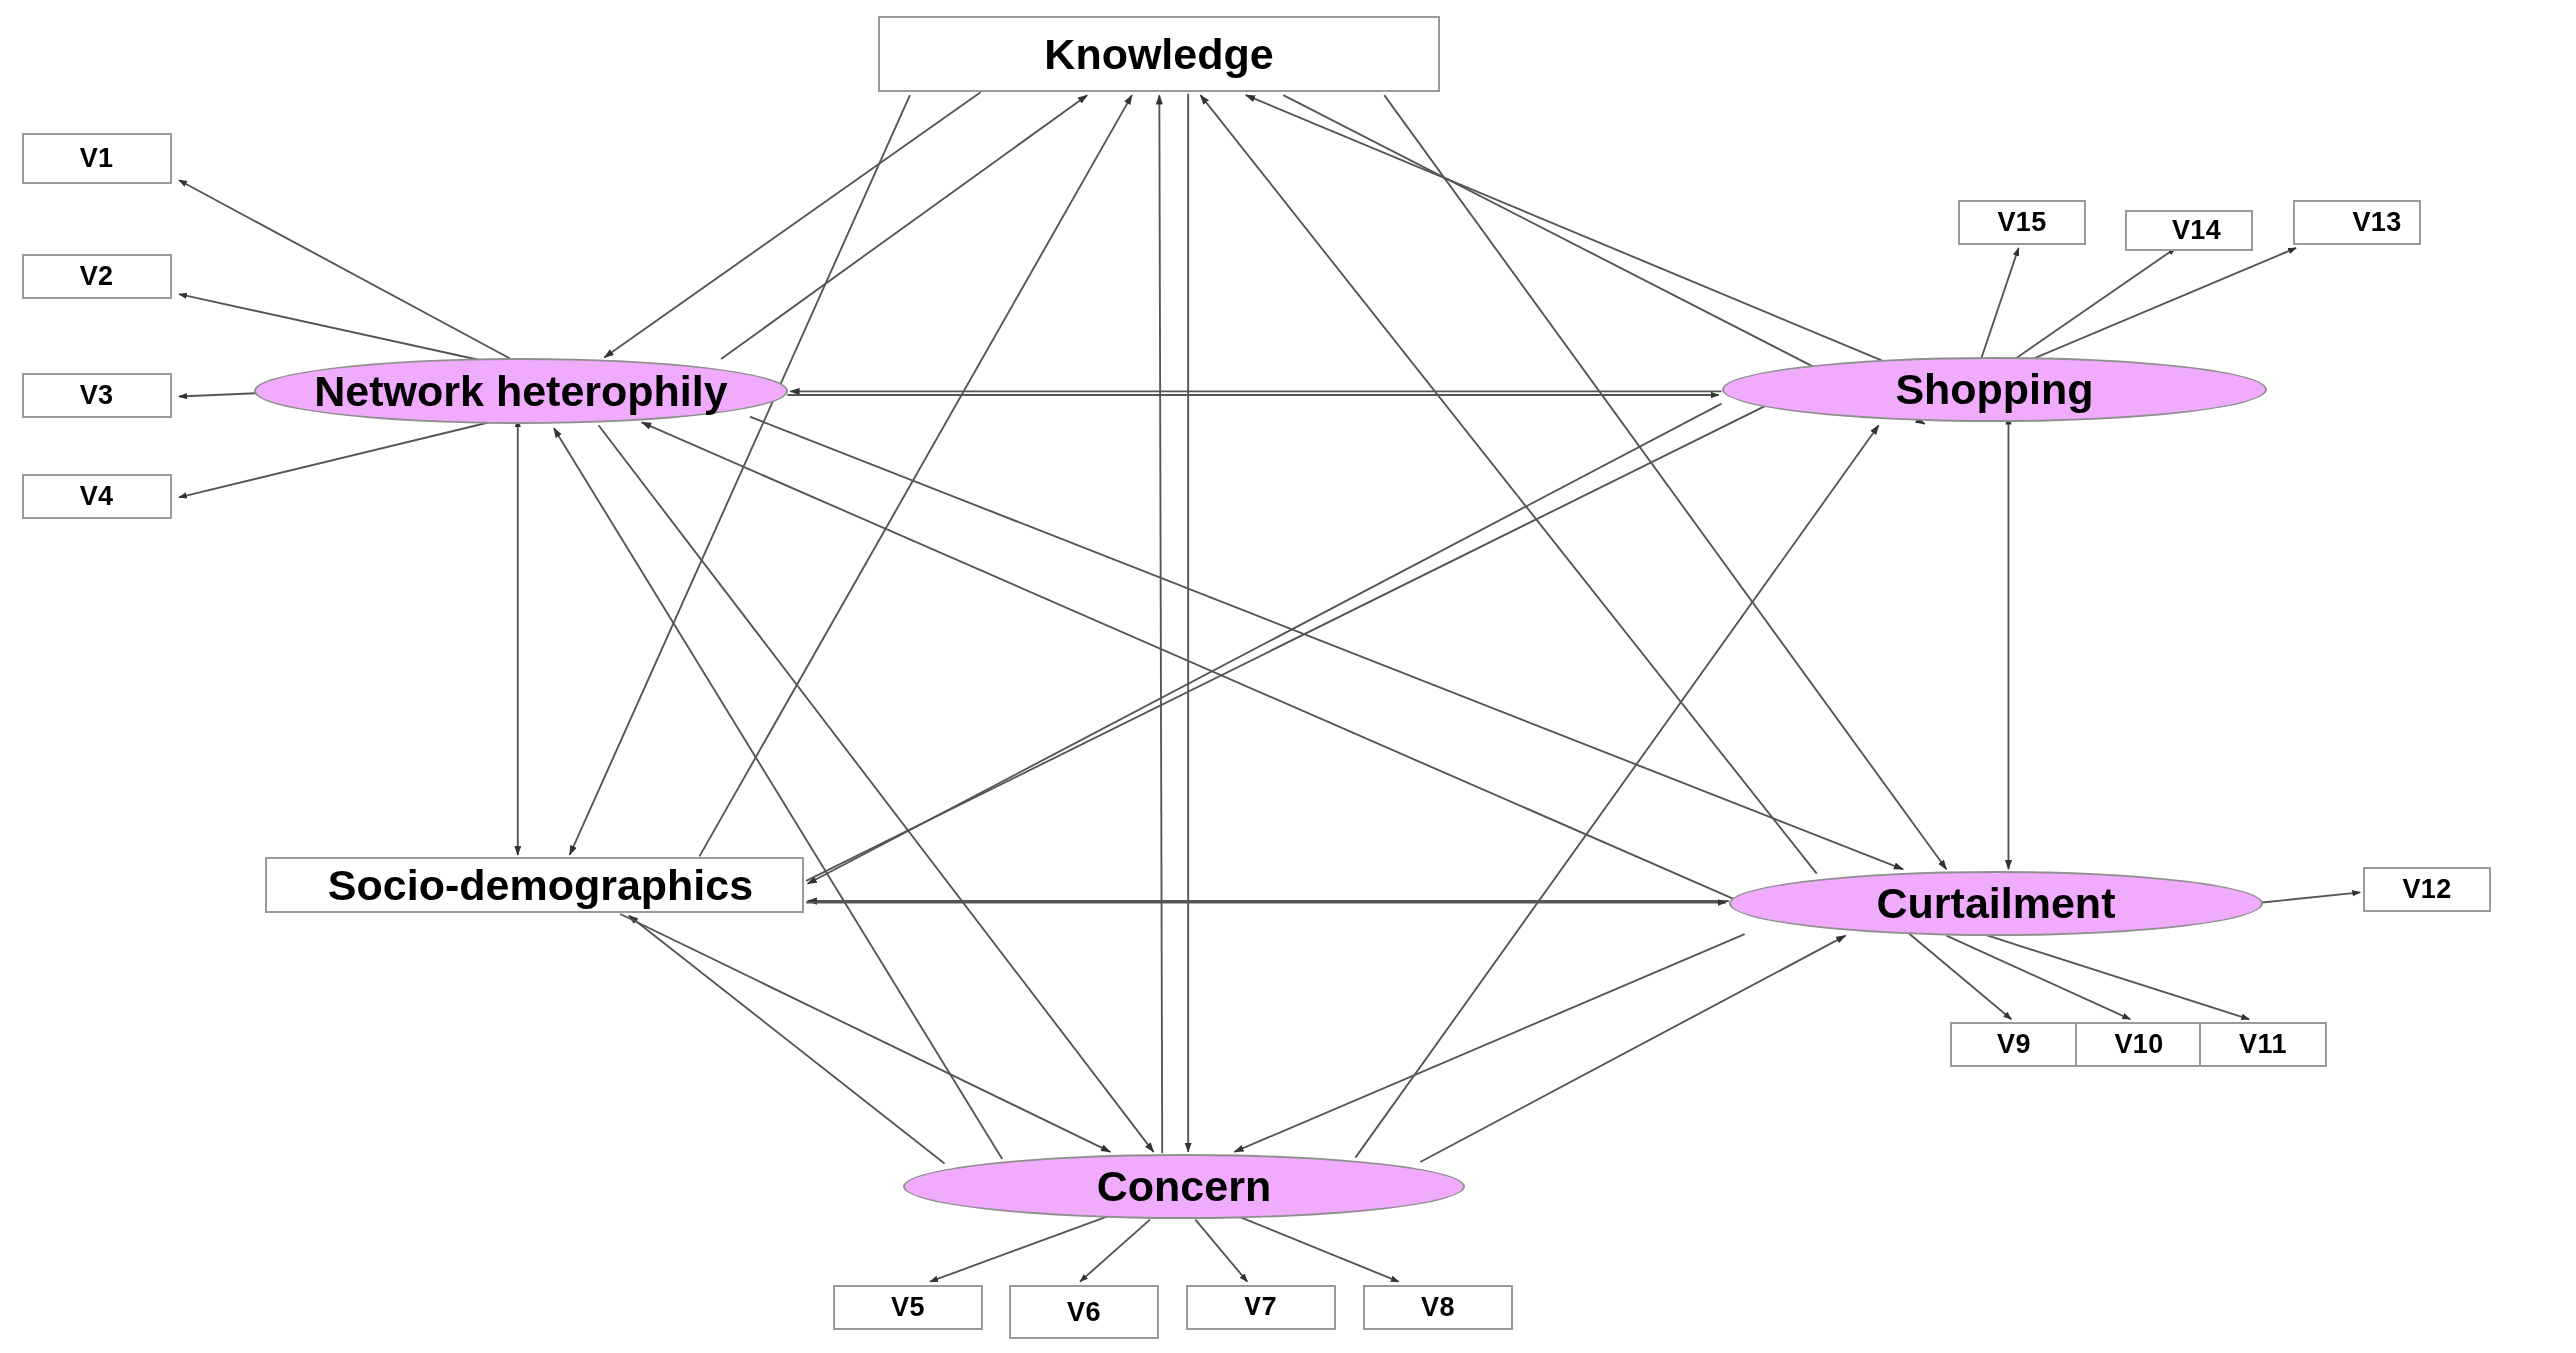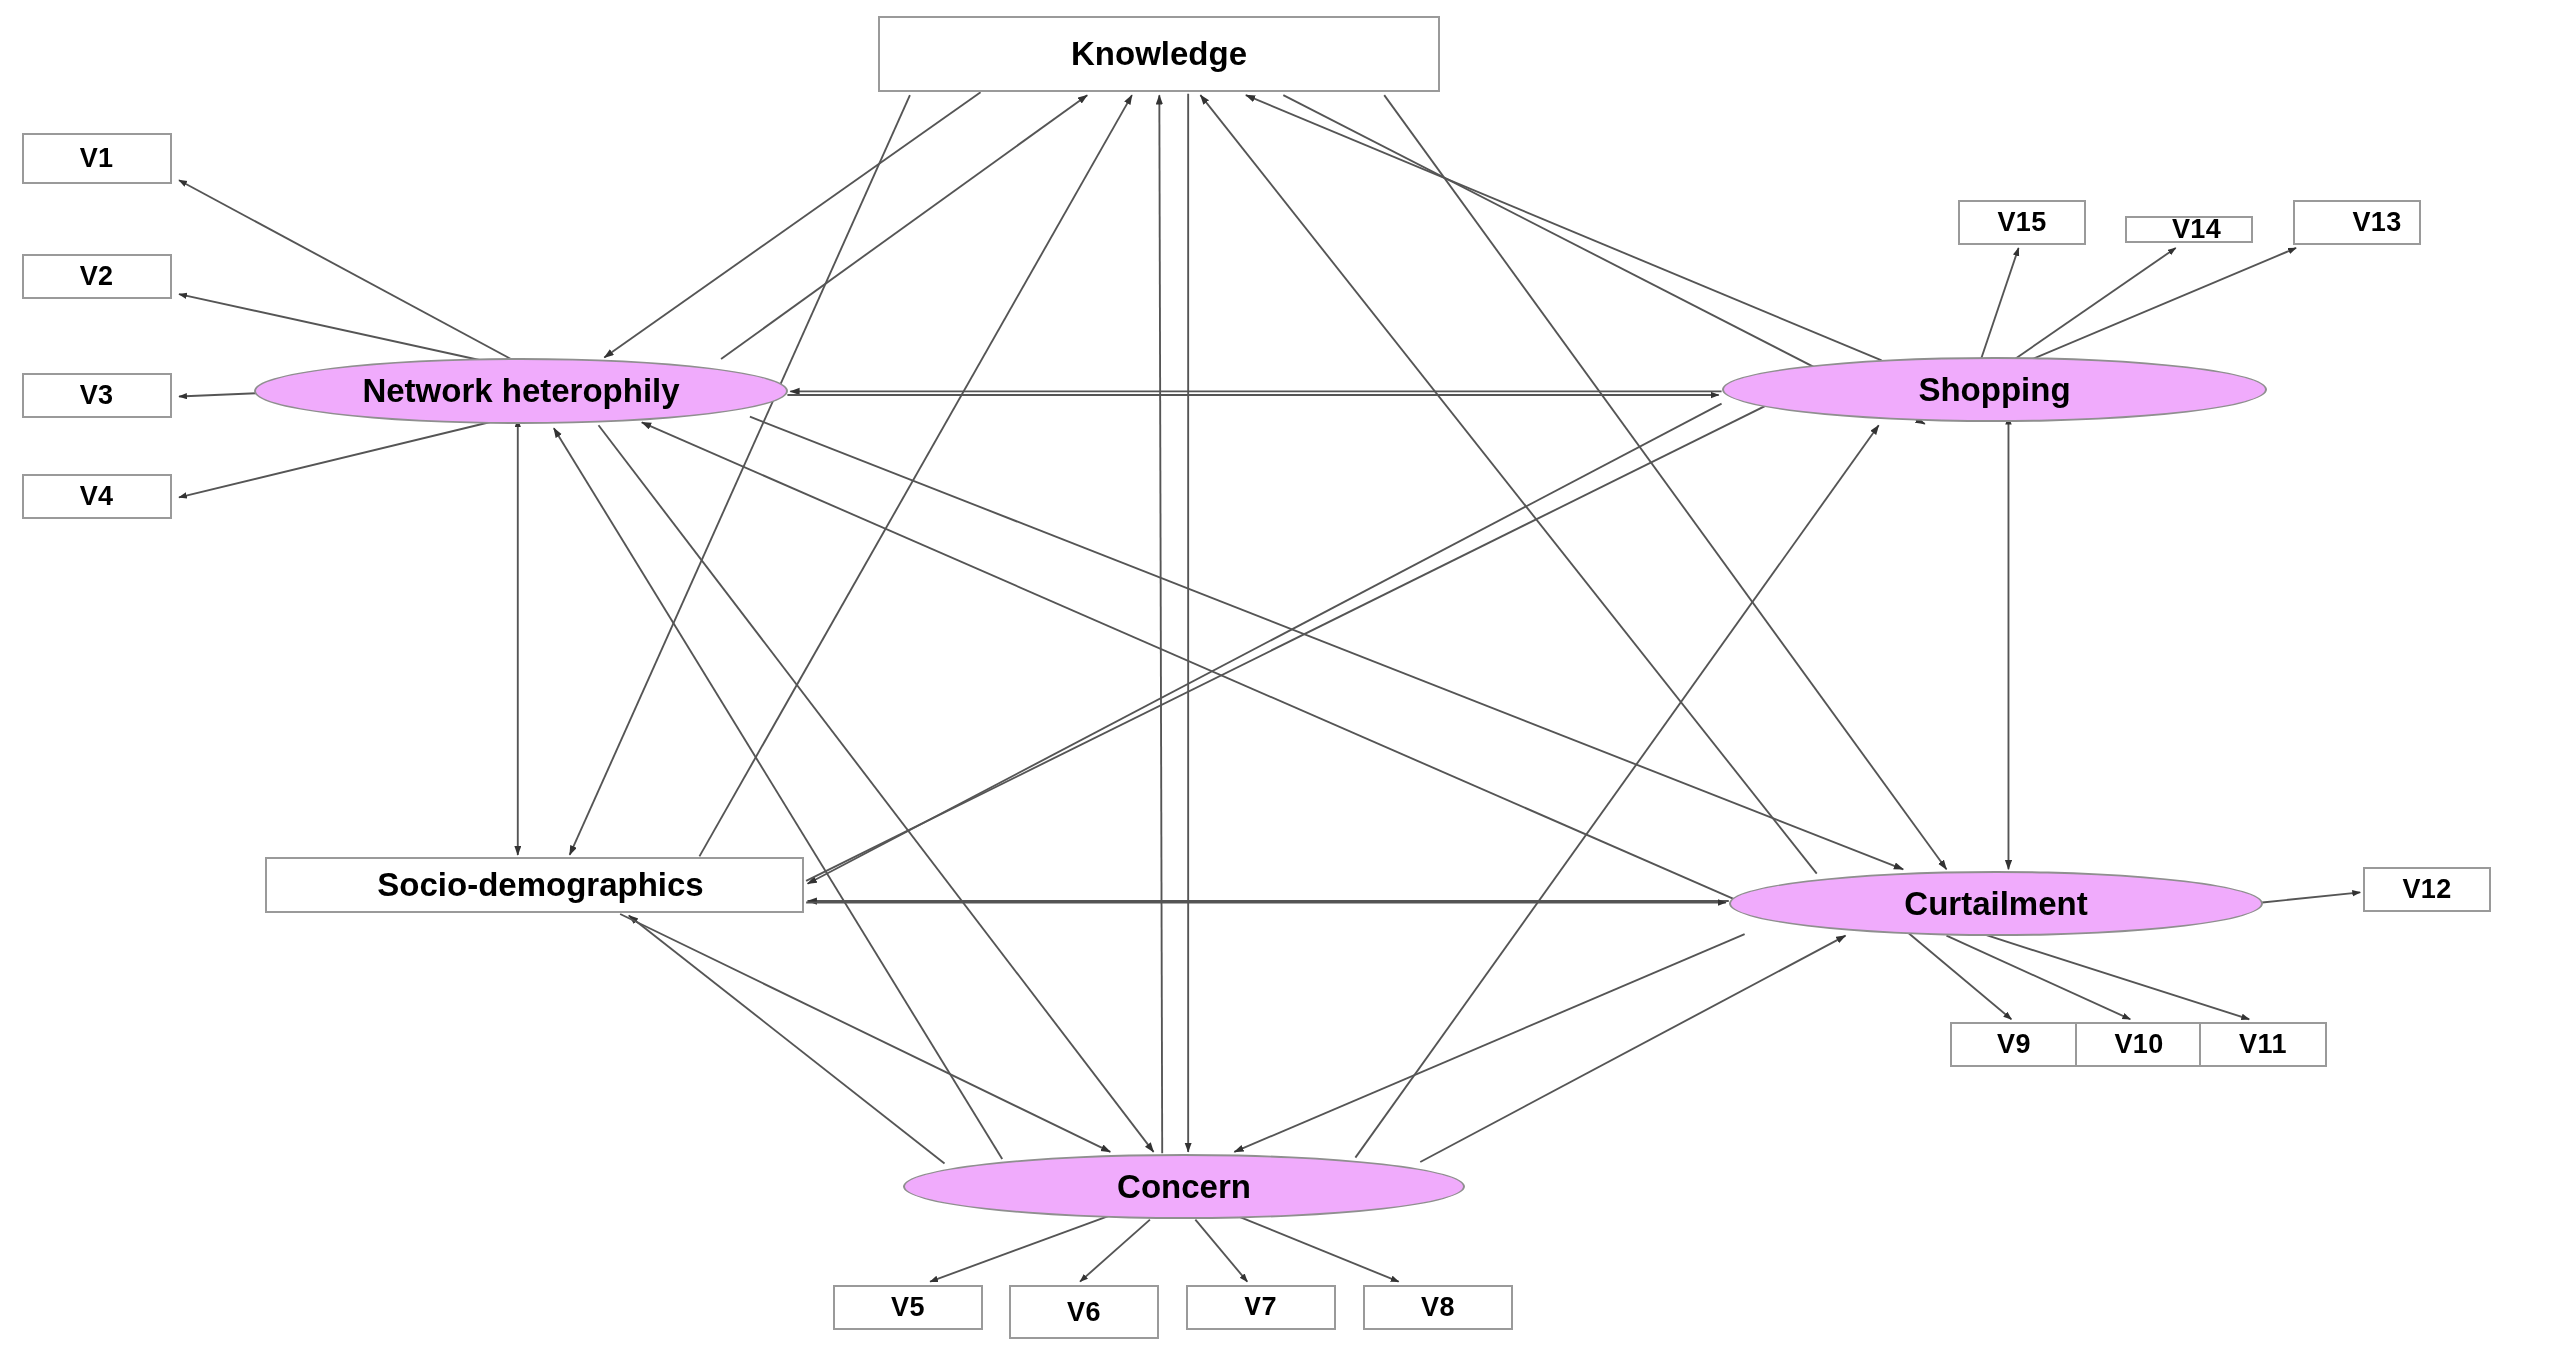--- a/index.html
+++ b/index.html
@@ -29,21 +29,21 @@
   .ellipse-node{
     border:2.2px solid #8f8f8f;
     border-radius:50%;
     background:#f0abfc;
   }
   .indicator{
     font-size:27px;
     letter-spacing:0.4px;
   }
   .latent{
-    font-size:33px;
+    font-size:43px;
   }
 </style>
 </head>
 <body>
 
 <div id="canvas">
 
   <svg id="edges" viewBox="0 0 3573 1877" xmlns="http://www.w3.org/2000/svg">
     <defs>
       <marker id="ah" markerWidth="16" markerHeight="16" refX="13" refY="5" orient="auto" markerUnits="userSpaceOnUse">
@@ -175,21 +175,21 @@
   <div class="node rect-node indicator" style="left:2199px;top:1022px;width:128px;height:45px;">
     <span>V11</span>
   </div>
   <div class="node rect-node indicator" style="left:2363px;top:867px;width:128px;height:45px;">
     <span>V12</span>
   </div>
 
   <div class="node rect-node indicator" style="left:2293px;top:200px;width:128px;height:45px;padding-left:40px;">
     <span>V13</span>
   </div>
-  <div class="node rect-node indicator" style="left:2125px;top:216px;width:128px;height:27px;padding-left:15px;">
+  <div class="node rect-node indicator" style="left:2125px;top:210px;width:128px;height:41px;padding-left:15px;">
     <span>V14</span>
   </div>
   <div class="node rect-node indicator" style="left:1958px;top:200px;width:128px;height:45px;">
     <span>V15</span>
   </div>
 
 </div>
 
 
 </body></html>

